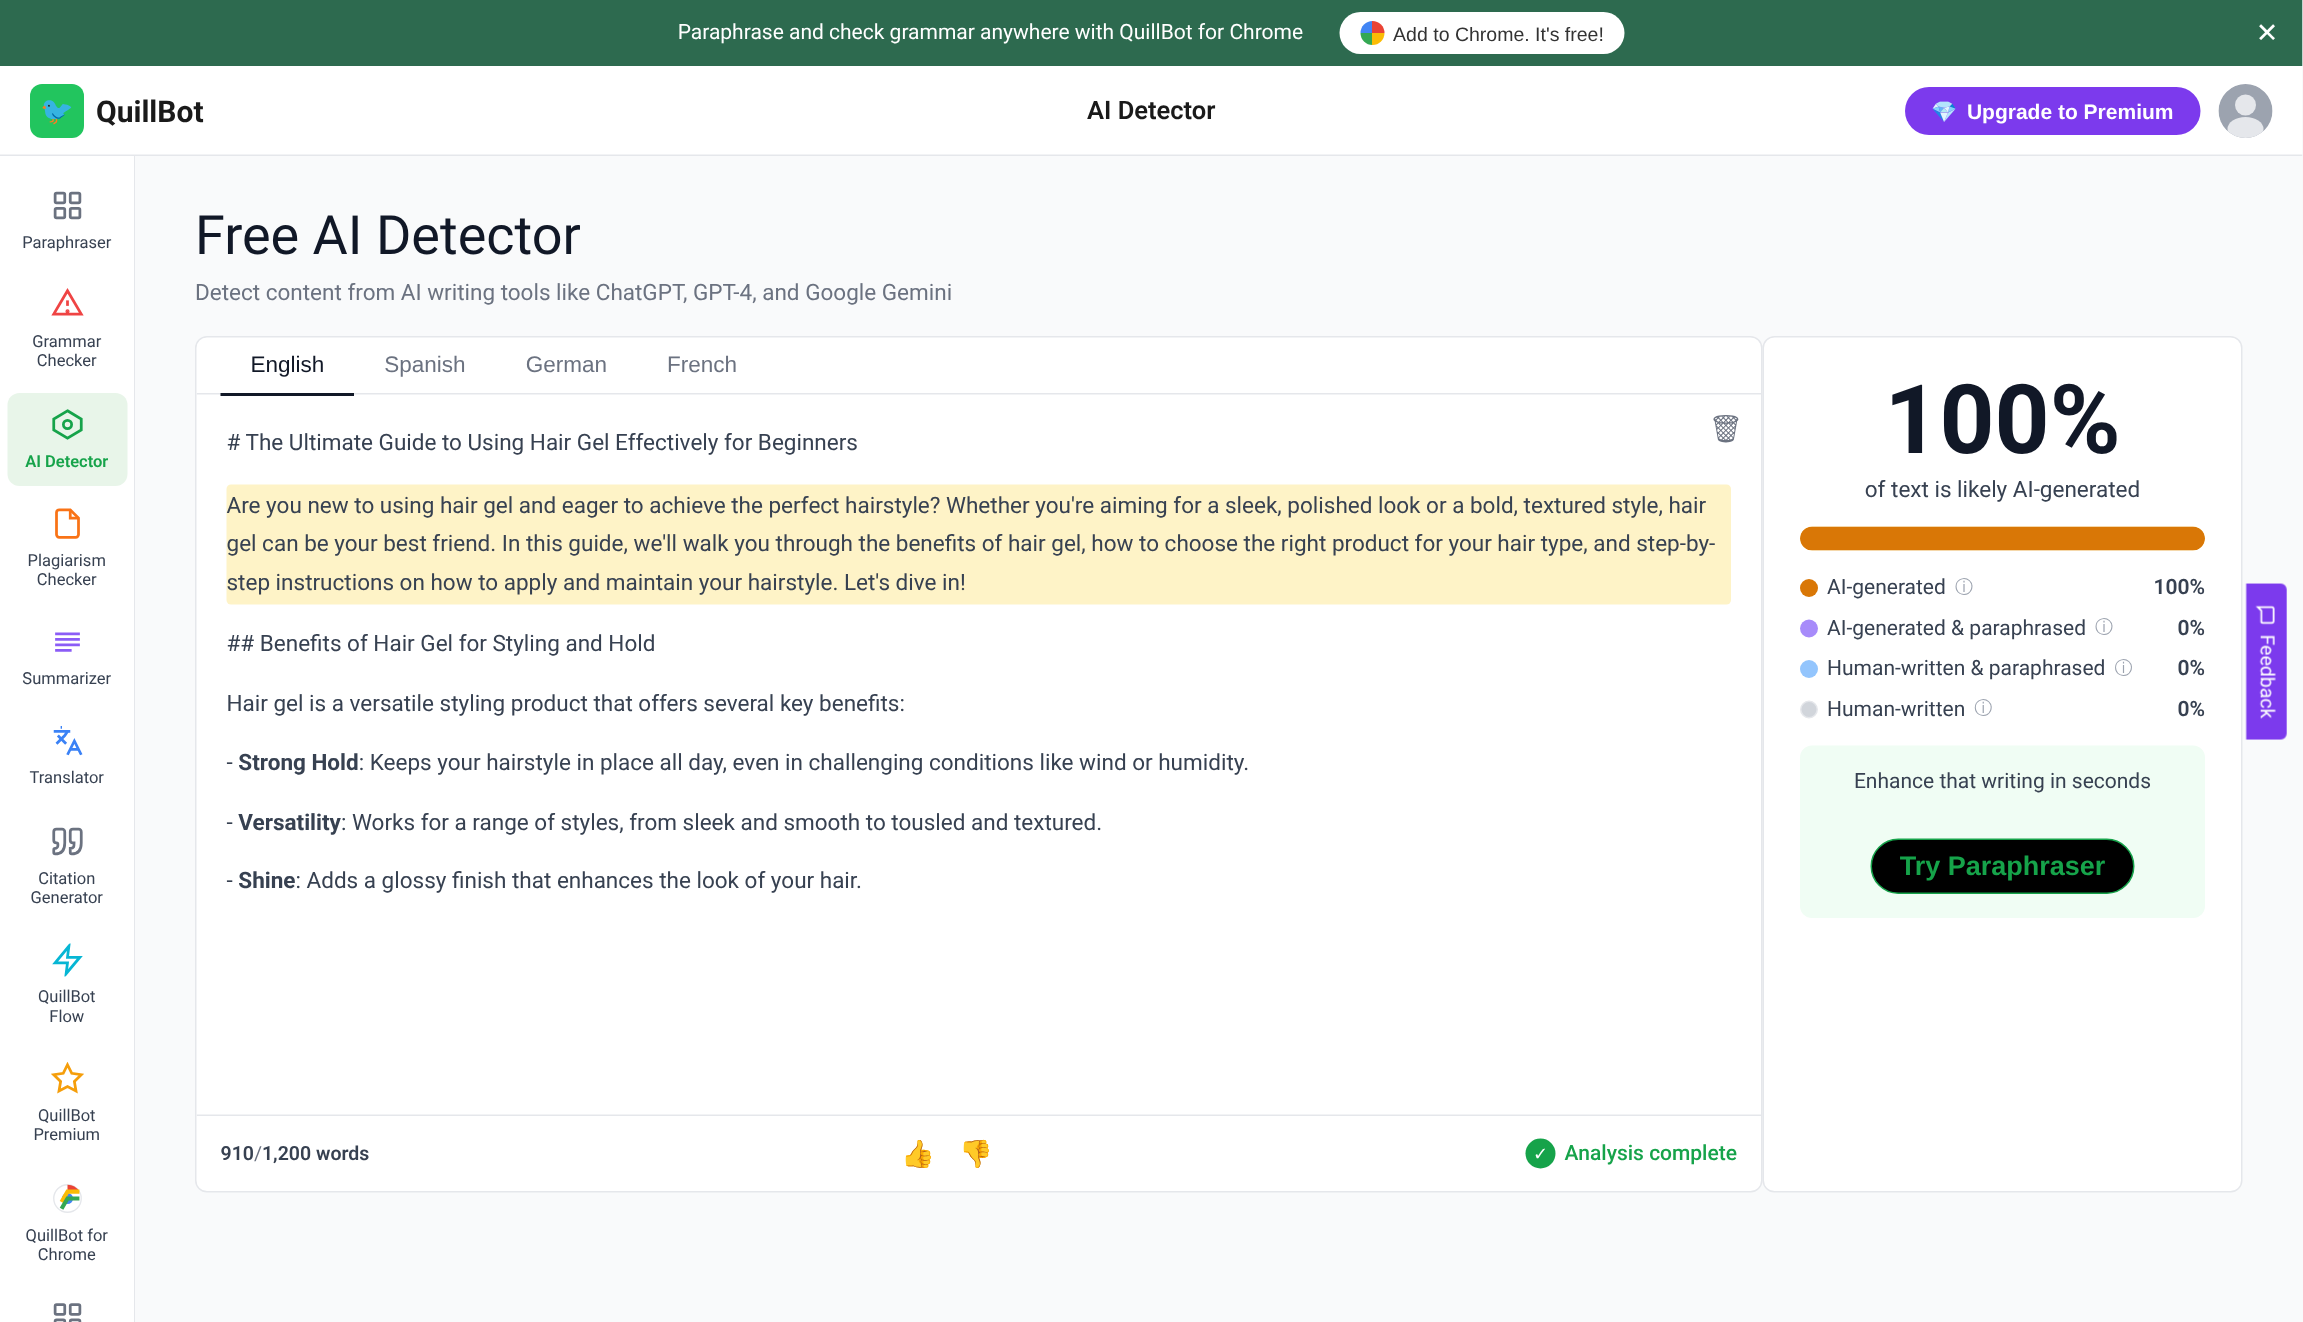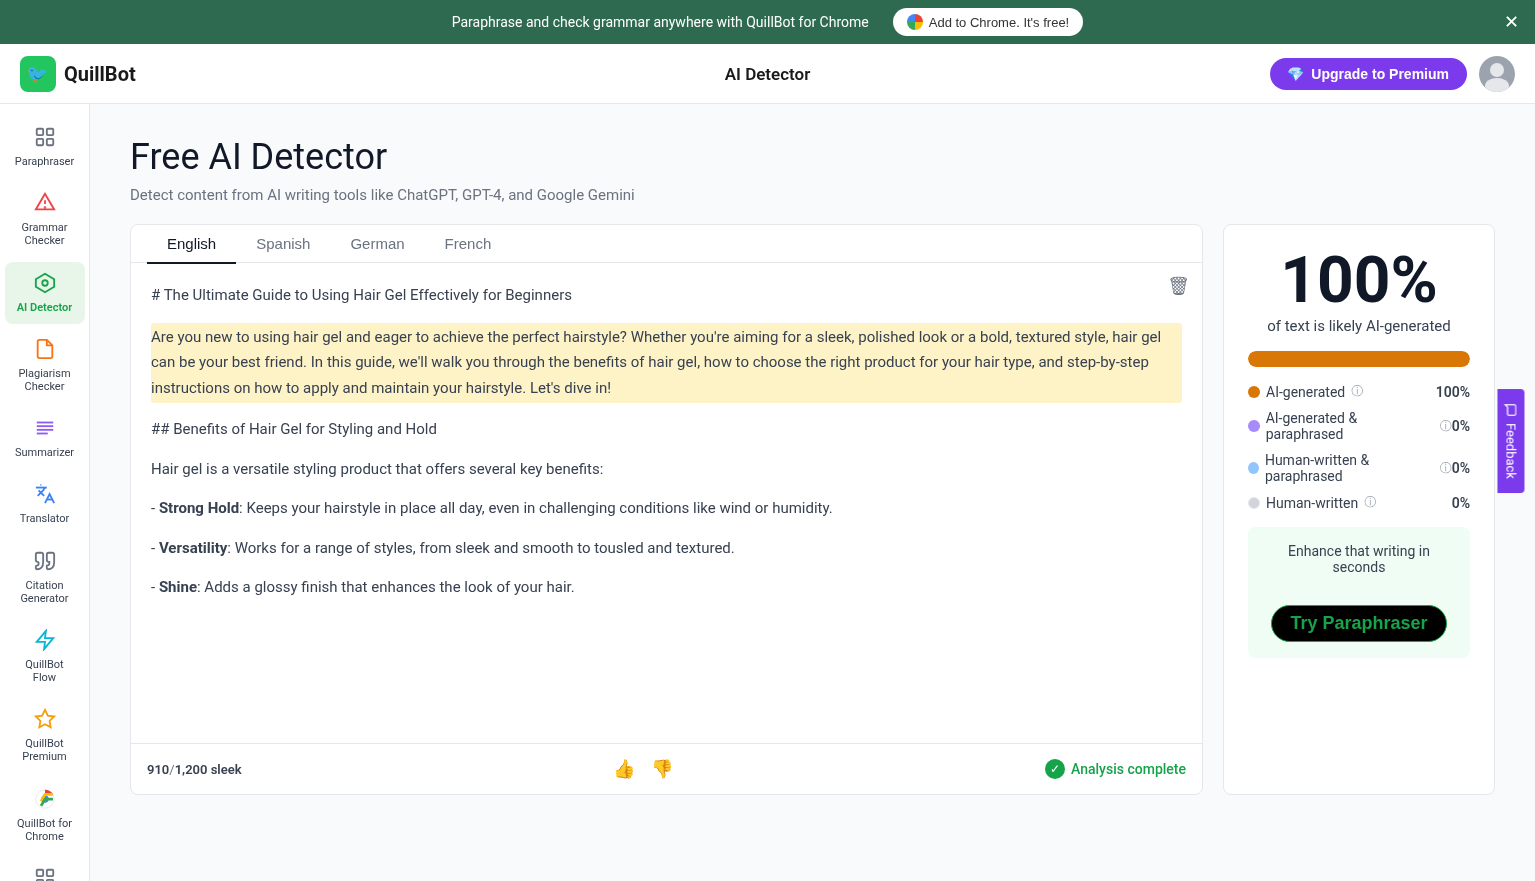--- a/index.html
+++ b/index.html
@@ -187,21 +187,20 @@
     }
     .lang-tab.active {
       color: #111827;
       border-bottom: 2px solid #111827;
       font-weight: 500;
     }
 
     
     .editor-results-row {
       display: flex;
-      gap: 20px;
       margin-top: 0;
     }
     .editor-content {
       padding: 20px;
       font-size: 15px;
       line-height: 1.7;
       color: #374151;
       height: 480px;
       overflow-y: auto;
     }
@@ -247,21 +246,21 @@
       background: none;
       border: none;
       cursor: pointer;
       color: #6b7280;
       font-size: 18px;
       padding: 4px;
     }
 
     
     .results-panel {
-      width: 272px;
+      width: 320px;
       background: white;
       border: 1px solid #e5e7eb;
       border-radius: 8px;
       padding: 24px;
       display: flex;
       flex-direction: column;
       gap: 16px;
     }
     .percentage-display {
       text-align: center;
@@ -546,21 +545,21 @@
             <p># The Ultimate Guide to Using Hair Gel Effectively for Beginners</p>
             <p style="background:#fef3c7;border-radius:3px;padding:2px 0;">Are you new to using hair gel and eager to achieve the perfect hairstyle? Whether you're aiming for a sleek, polished look or a bold, textured style, hair gel can be your best friend. In this guide, we'll walk you through the benefits of hair gel, how to choose the right product for your hair type, and step-by-step instructions on how to apply and maintain your hairstyle. Let's dive in!</p>
             <p>## Benefits of Hair Gel for Styling and Hold</p>
             <p>Hair gel is a versatile styling product that offers several key benefits:</p>
             <p>- <strong>Strong Hold</strong>: Keeps your hairstyle in place all day, even in challenging conditions like wind or humidity.</p>
             <p>- <strong>Versatility</strong>: Works for a range of styles, from sleek and smooth to tousled and textured.</p>
             <p>- <strong>Shine</strong>: Adds a glossy finish that enhances the look of your hair.</p>
           </div>
           <div class="editor-footer">
             <div class="word-count">
-              <span>910</span>/<span>1,200</span> <span>sleek</span>
+              <span>910</span>/<span>1,200</span> <span>words</span>
             </div>
             <div class="footer-actions">
               <button class="action-btn">👍</button>
               <button class="action-btn">👎</button>
             </div>
             <div class="analysis-status">
               <div class="status-check">✓</div>
               <span>Analysis complete</span>
             </div>
           </div>

